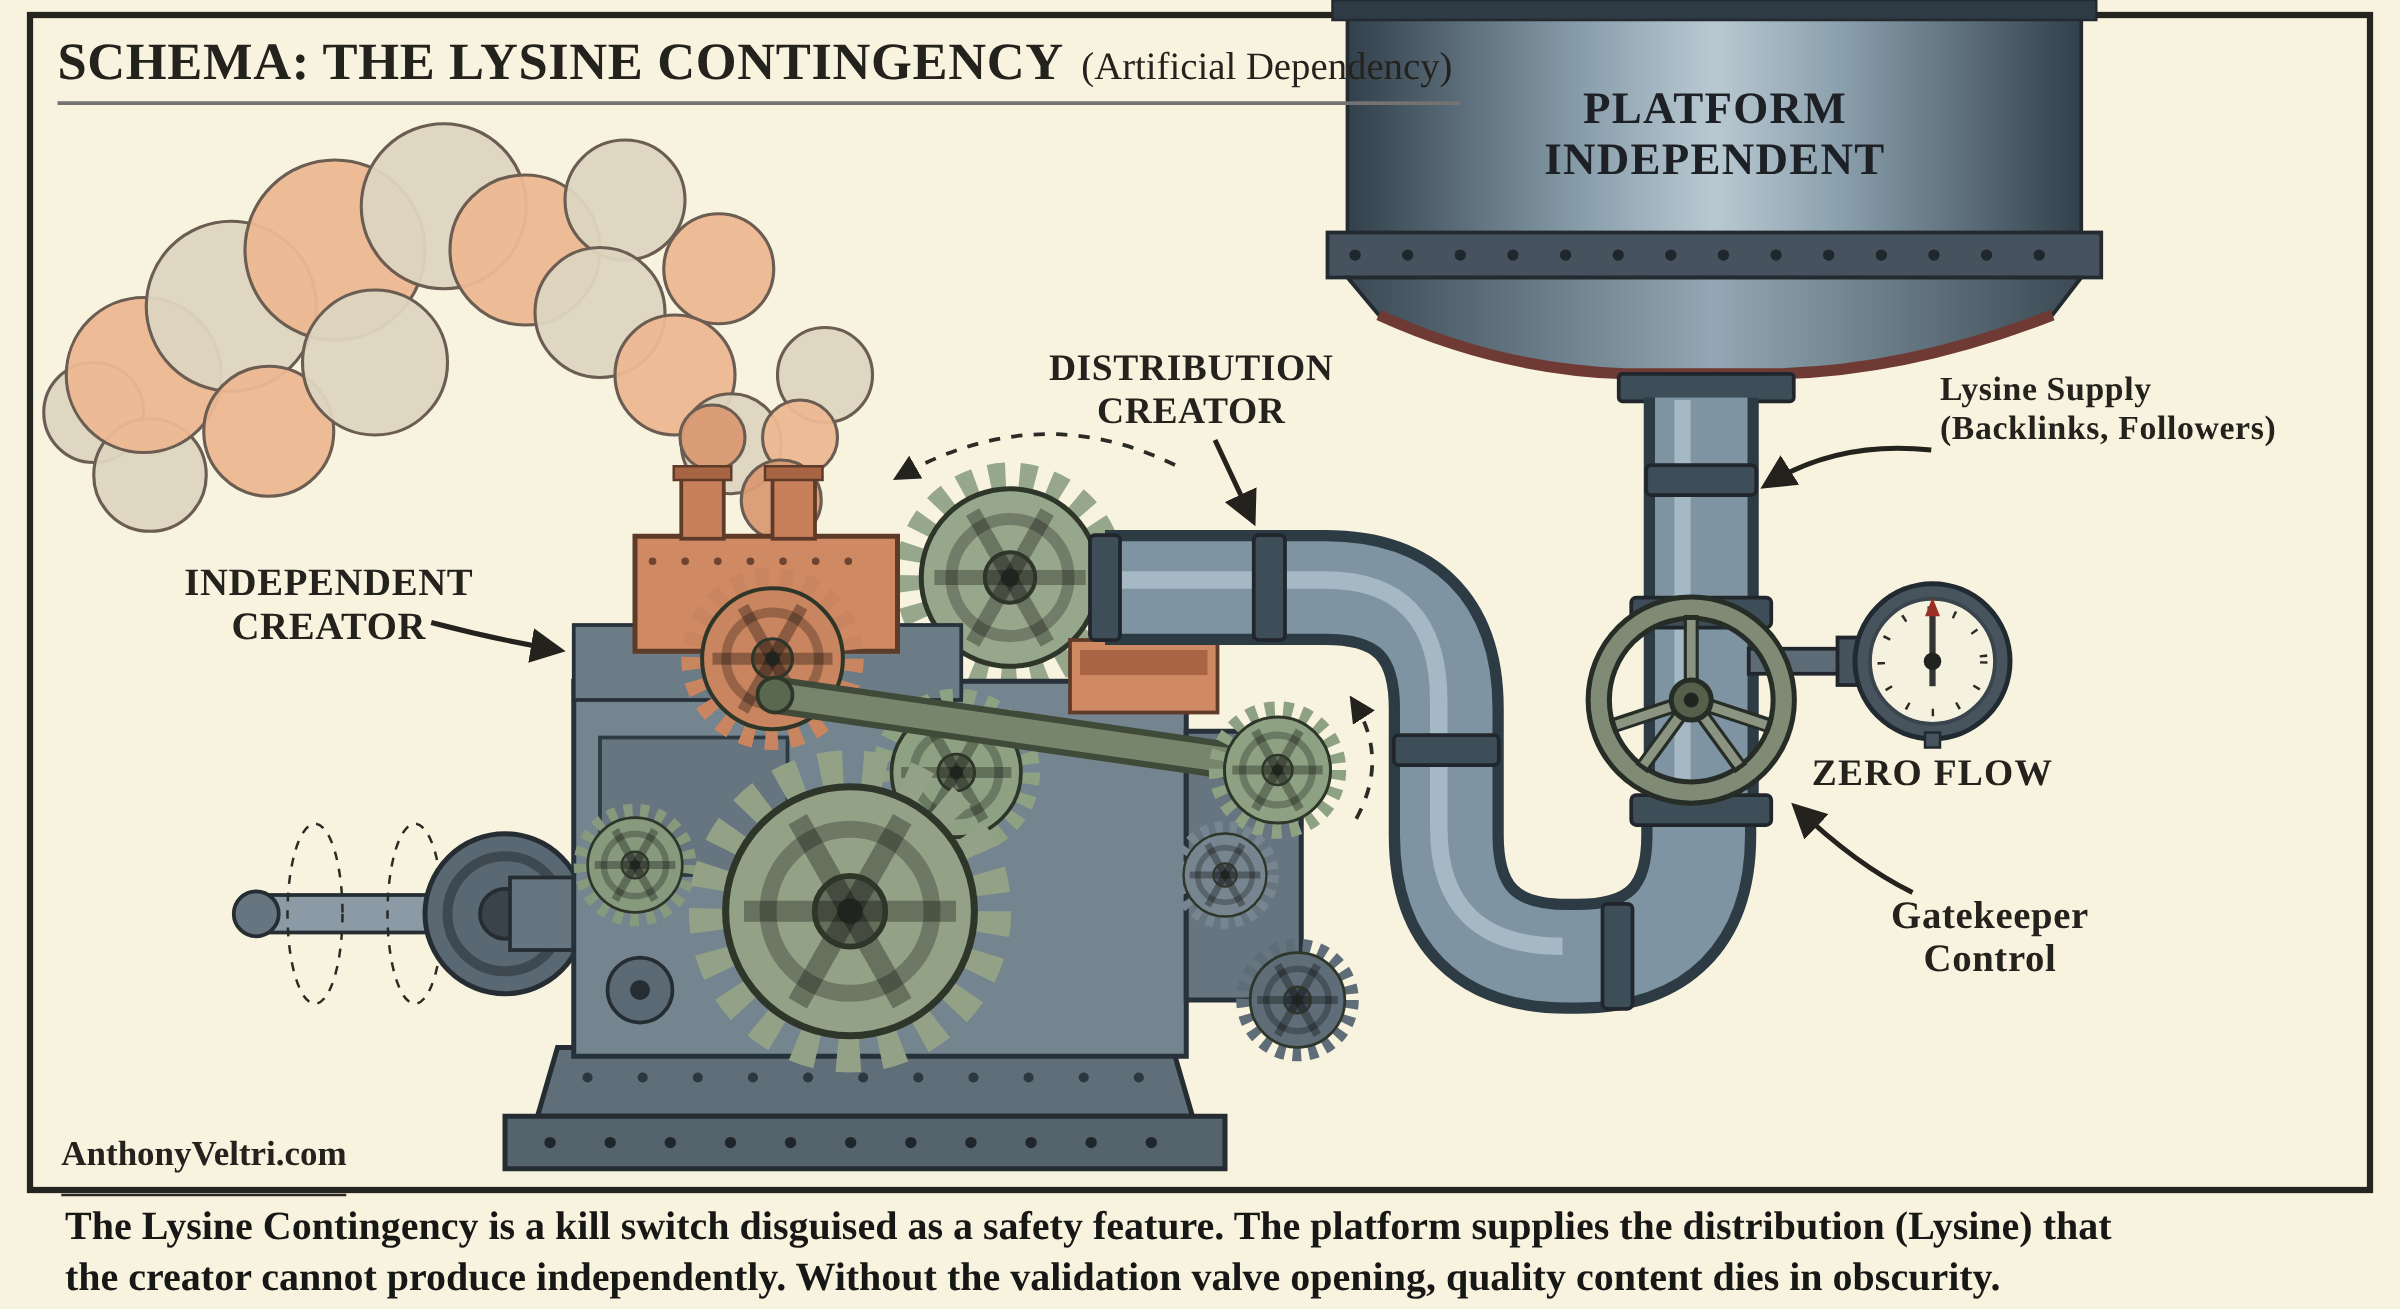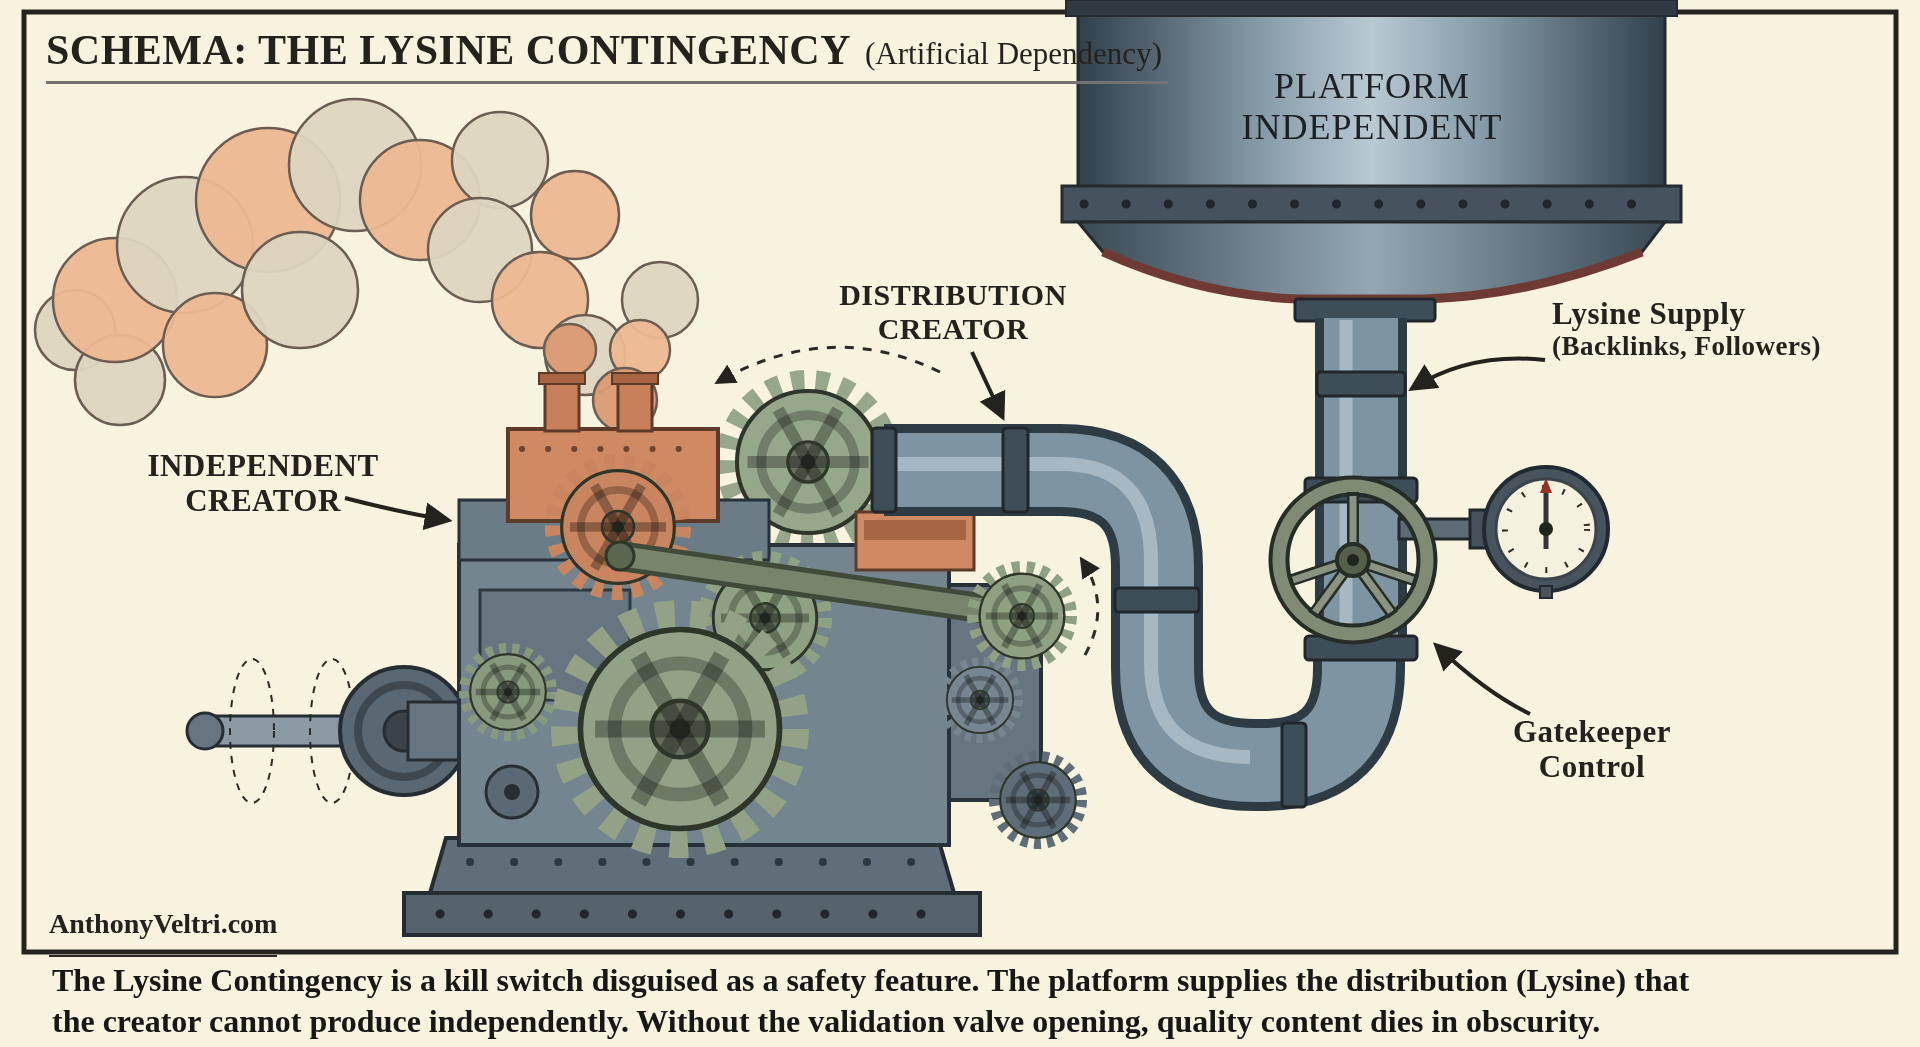--- a/index.html
+++ b/index.html
@@ -12,24 +12,24 @@
   .stage{position:absolute;inset:0;}
   svg.art{position:absolute;left:0;top:0;}
   .lbl{position:absolute;line-height:1.14;letter-spacing:.5px;}
   .lbl.center{text-align:center;}
   .title-wrap{
     position:absolute;left:46px;top:26px;
     border-bottom:3px solid #737373;padding:0 6px 7px 0;white-space:nowrap;
   }
   .title-main{font-size:42px;font-weight:bold;letter-spacing:.5px;}
   .title-sub{font-size:31px;font-weight:normal;margin-left:14px;}
-  .tank-label{left:1222px;top:66px;width:300px;font-size:36px;font-weight:normal;letter-spacing:1px;color:#1d2126;}
+  .tank-label{left:1222px;top:66px;width:300px;font-size:36px;font-weight:bold;letter-spacing:1px;color:#1d2126;}
   .dist-label{left:828px;top:278px;width:250px;font-size:30px;font-weight:bold;letter-spacing:.5px;}
   .lys-label{left:1552px;top:296px;width:340px;text-align:left;}
-  .lys-l1{font-size:31px;font-weight:600;}
+  .lys-l1{font-size:27px;font-weight:600;}
   .lys-l2{font-size:27px;font-weight:600;}
   .ind-label{left:113px;top:448px;width:300px;font-size:31px;font-weight:bold;}
   .zf-label{left:1421px;top:602px;width:250px;font-size:30px;font-weight:bold;letter-spacing:1px;}
   .gk-label{left:1467px;top:714px;width:250px;font-size:31px;font-weight:bold;}
   .attr{position:absolute;left:49px;top:908px;font-size:28px;font-weight:bold;
         border-bottom:2px solid #2b2a24;padding-bottom:15px;}
   .caption{position:absolute;left:52px;top:960px;width:1870px;color:#171715;}
   .caption div{font-size:32px;font-weight:bold;line-height:41px;}
 </style>
 </head>
@@ -236,20 +236,21 @@
 <div class="lbl lys-label">
   <div class="lys-l1">Lysine Supply</div>
   <div class="lys-l2">(Backlinks, Followers)</div>
 </div>
 
 <div class="lbl center ind-label">
   <div>INDEPENDENT</div>
   <div>CREATOR</div>
 </div>
 
+<div class="lbl center zf-label">ZERO FLOW</div>
 
 <div class="lbl center gk-label">
   <div>Gatekeeper</div>
   <div>Control</div>
 </div>
 
 <div class="attr">AnthonyVeltri.com</div>
 
 <div class="caption">
   <div>The Lysine Contingency is a kill switch disguised as a safety feature. The platform supplies the distribution (Lysine) that</div>

